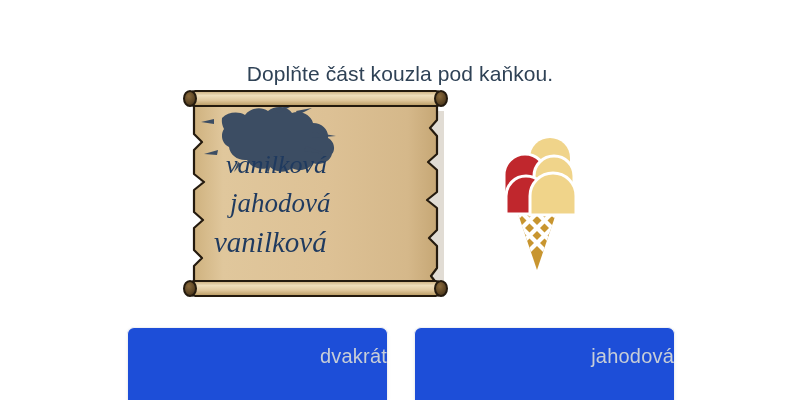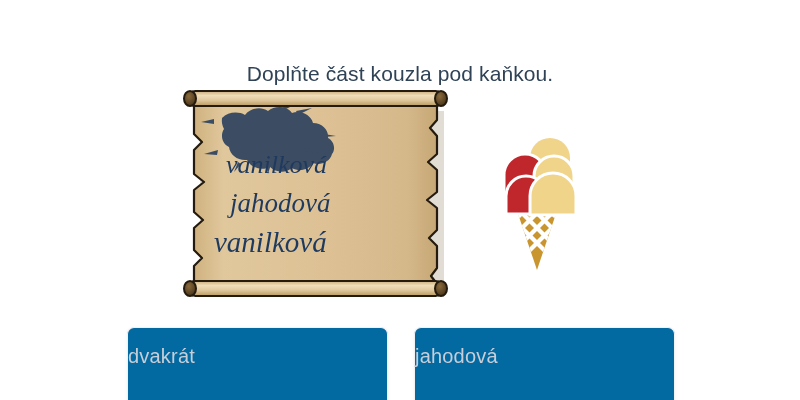--- a/index.html
+++ b/index.html
@@ -103,29 +103,29 @@
     position: absolute;
     left: 127px;
     top: 327px;
     width: 548px;
     height: 73px;
     display: flex;
     gap: 26px;
   }
   .option-button {
     flex: 1 1 0;
-    background: #0369a1;
+    background: #1d4ed8;
     border: 1px solid #f1f2f4;
     border-top-left-radius: 7px;
     border-top-right-radius: 7px;
     border-bottom: none;
     box-shadow: 0 1px 3px rgba(110,120,135,0.10);
     display: flex;
     align-items: flex-start;
-    justify-content: flex-start;
+    justify-content: flex-end;
     padding-top: 17px;
     box-sizing: border-box;
     cursor: pointer;
   }
   .option-label {
     font-size: 20px;
     color: #c7ced7;
     font-family: "Liberation Sans", sans-serif;
     letter-spacing: 0.2px;
   }

